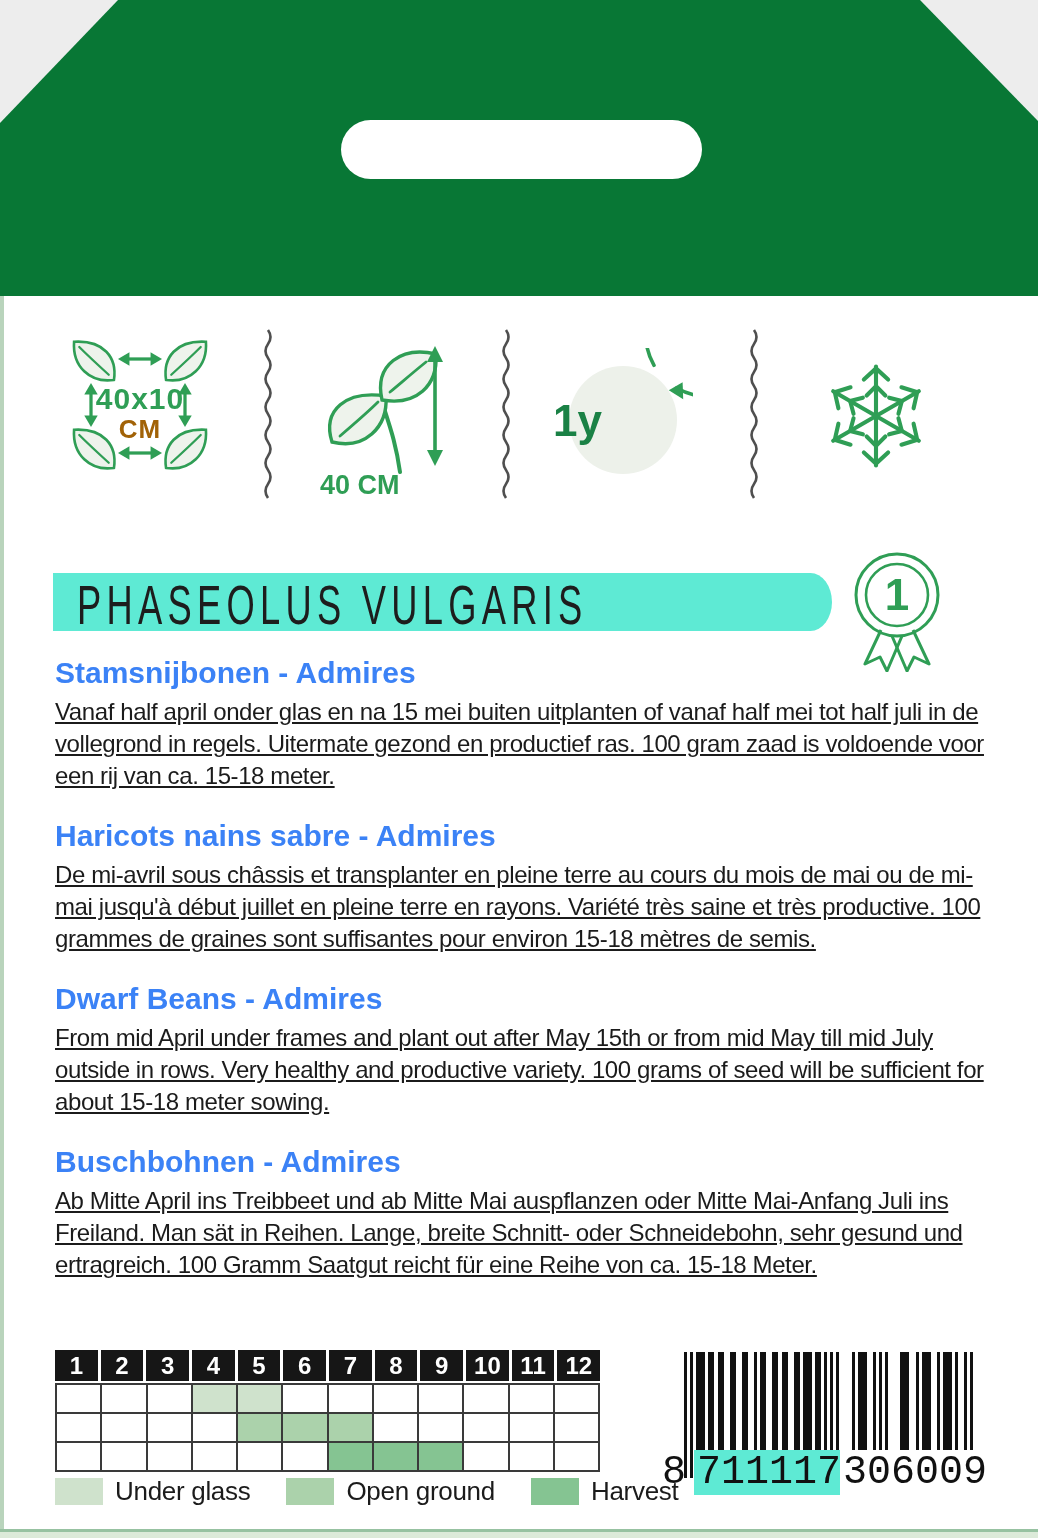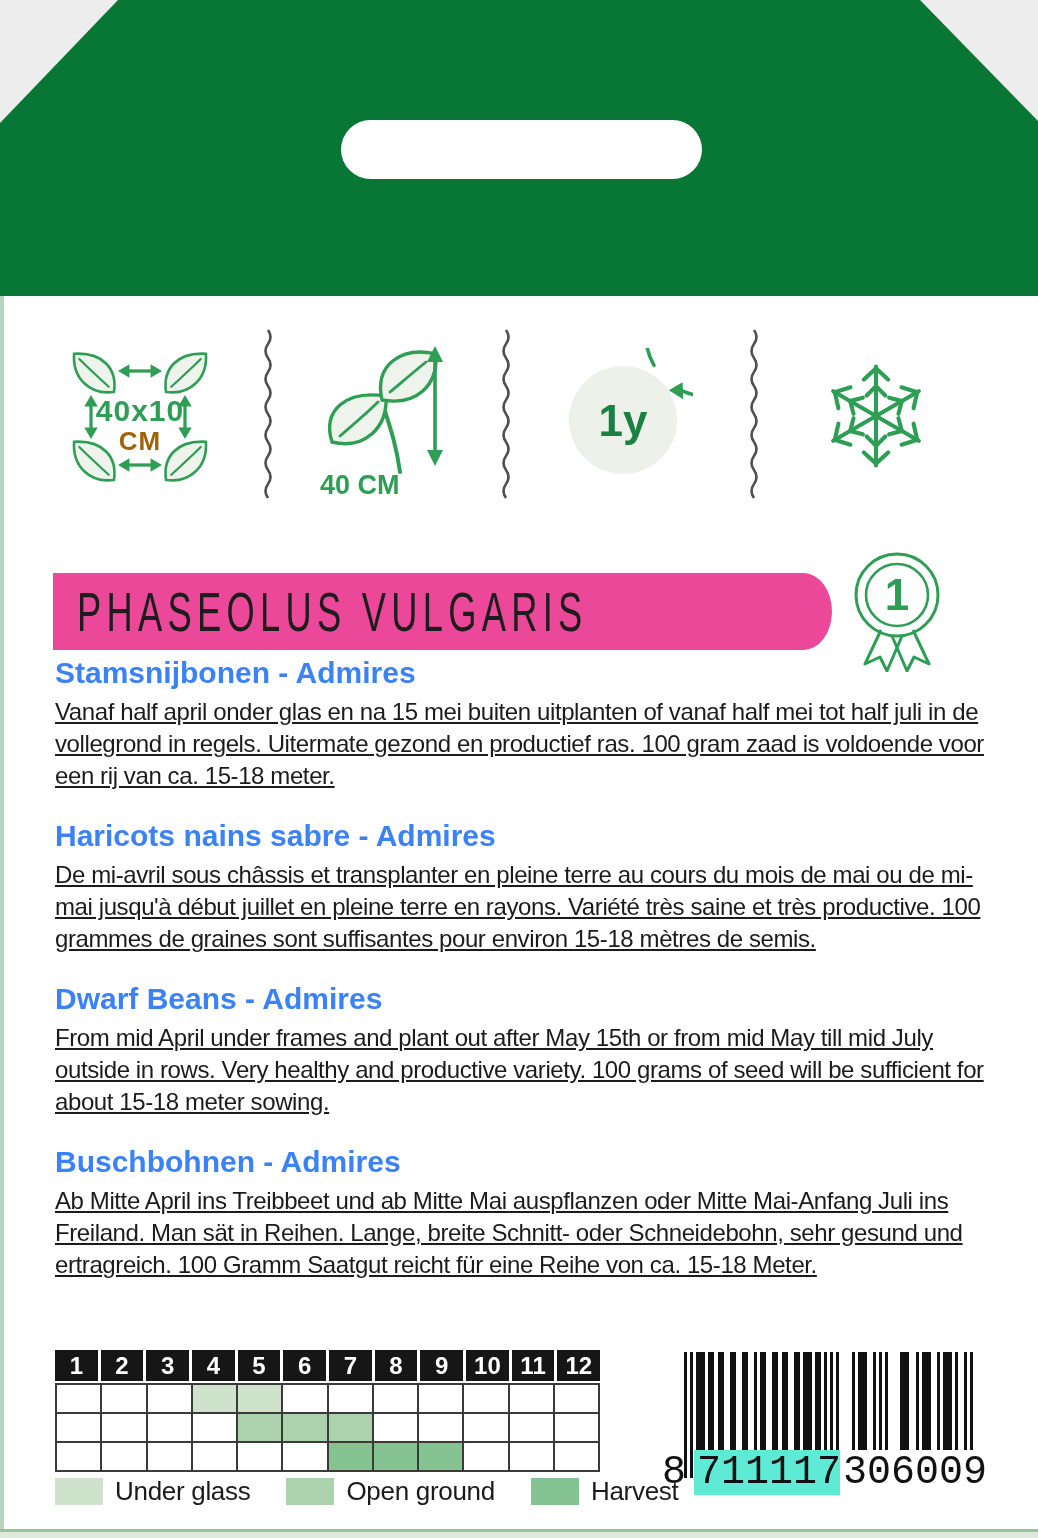--- a/index.html
+++ b/index.html
@@ -18,26 +18,26 @@
   .leaf{position:absolute;width:52px;height:52px;}
   .flipx{transform:scaleX(-1);}
   .arrh{position:absolute;width:46px;height:18px;}
   .arrv{position:absolute;width:18px;height:46px;}
   .spacing-val{position:absolute;left:0;top:54px;width:160px;text-align:center;
                font-weight:bold;font-size:30px;color:#2f9e55;letter-spacing:1px;}
   .spacing-unit{position:absolute;left:0;top:86px;width:160px;text-align:center;
                font-weight:bold;font-size:26px;color:#a16207;letter-spacing:1px;}
   .height-label{position:absolute;left:0;top:130px;width:140px;text-align:left;
                font-weight:bold;font-size:27px;color:#2f9e55;}
-  .cycle-label{position:absolute;left:0;top:48px;width:140px;text-align:center;
+  .cycle-label{position:absolute;left:0;top:48px;width:140px;text-align:left;
                font-weight:bold;font-size:44px;color:#1a8145;}
 
   
-  .name-band{position:absolute;left:53px;top:573px;width:779px;height:77px;background:#ec4899;
-             border-radius:0 46px 46px 0 / 0 62px 62px 0;display:flex;align-items:center;}
+  .name-band{position:absolute;left:53px;top:573px;width:779px;height:58px;background:#5eead4;
+             border-radius:0 46px 46px 0 / 0 62px 62px 0;display:flex;align-items:flex-start;}
   .latin{display:inline-block;transform:scaleX(0.66);transform-origin:left center;
          margin-left:24px;font-size:55px;color:#1d1d1d;letter-spacing:8px;white-space:nowrap;}
   .award{position:absolute;left:845px;top:550px;width:104px;height:122px;}
 
   
   .sections{position:absolute;left:55px;top:656px;width:950px;}
   .section h2{margin:0 0 6px 0;font-size:30px;font-weight:bold;color:#3b82f6;}
   .section p{margin:0 0 27px 0;font-size:24px;line-height:32px;letter-spacing:-0.4px;color:#1b1b1b;text-decoration:underline;}
 
   
@@ -98,21 +98,21 @@
         <path d="M7 2 q5 7 0 14 t0 14 t0 14 t0 14 t0 14 t0 14 t0 14 t0 14 t0 14 t0 14 t0 14 t0 14" fill="none" stroke="#4f4f4f" stroke-width="2.6"></path>
       </symbol>
     </defs>
   </svg>
 
   <div class="header-zone">
     <div class="bag-top"></div>
     <div class="handle"></div>
   </div>
 
-  <div class="iconbox" style="left:60px;top:340px;width:160px;height:150px">
+  <div class="iconbox" style="left:60px;top:328px;width:160px;height:150px">
     <svg class="leaf flipx" style="left:8px;top:6px">
         <use href="#leaf"></use>
       </svg>
     <svg class="leaf" style="left:100px;top:6px">
         <use href="#leaf"></use>
       </svg>
     <svg class="leaf flipx" style="left:8px;top:94px">
         <use href="#leaf"></use>
       </svg>
     <svg class="leaf" style="left:100px;top:94px">

